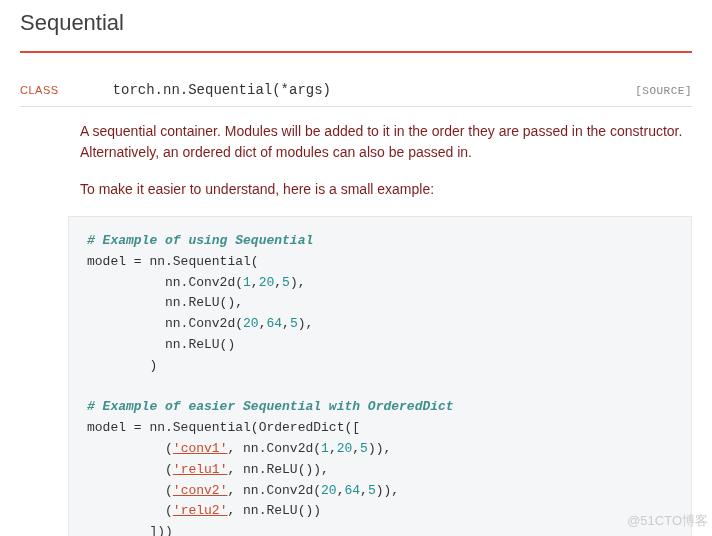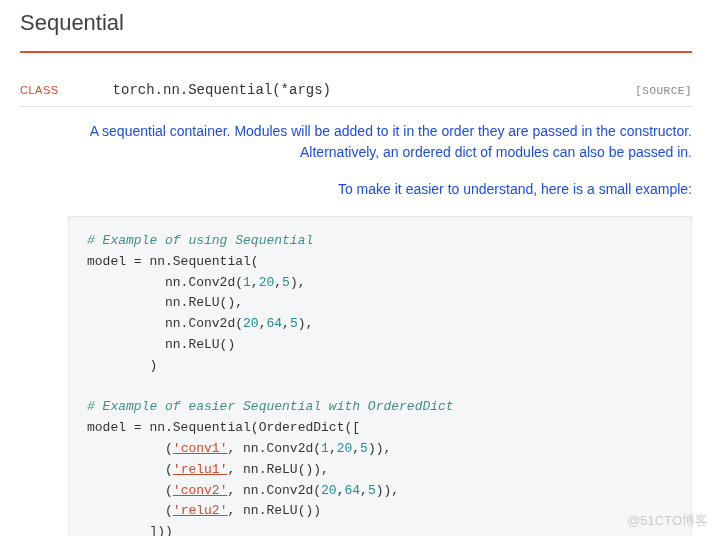--- a/index.html
+++ b/index.html
@@ -43,37 +43,36 @@
     }
     .source-link {
       font-size: 11px;
       color: #888;
       letter-spacing: 0.5px;
       cursor: pointer;
       font-family: Liberation Mono, monospace;
     }
     .desc {
       font-size: 14px;
-      color: #1d4ed8;
+      color: #7f1d1d;
       line-height: 1.5;
       margin: 0 0 16px 60px;
-      text-align: right;
     }
     .code-block {
       background: #f5f6f7;
       border: 1px solid #e6e6e6;
       padding: 14px 18px;
       margin: 0 0 0 48px;
       font-family: "SFMono-Regular", Consolas, "Liberation Mono", Menlo, monospace;
       font-size: 13px;
       line-height: 1.6;
       white-space: pre;
       color: #333;
     }
-    .c-comment { color: #3f8f8b; font-style: italic; }
+    .c-comment { color: #3f8f8b; font-style: italic; font-weight: bold; }
     .c-num { color: #1f8f8f; }
     .c-str { color: #c94c2f; text-decoration: underline; }
     .watermark {
       position: absolute;
       bottom: 6px;
       right: 4px;
       color: #ccc;
       font-size: 13px;
     }
   </style>

